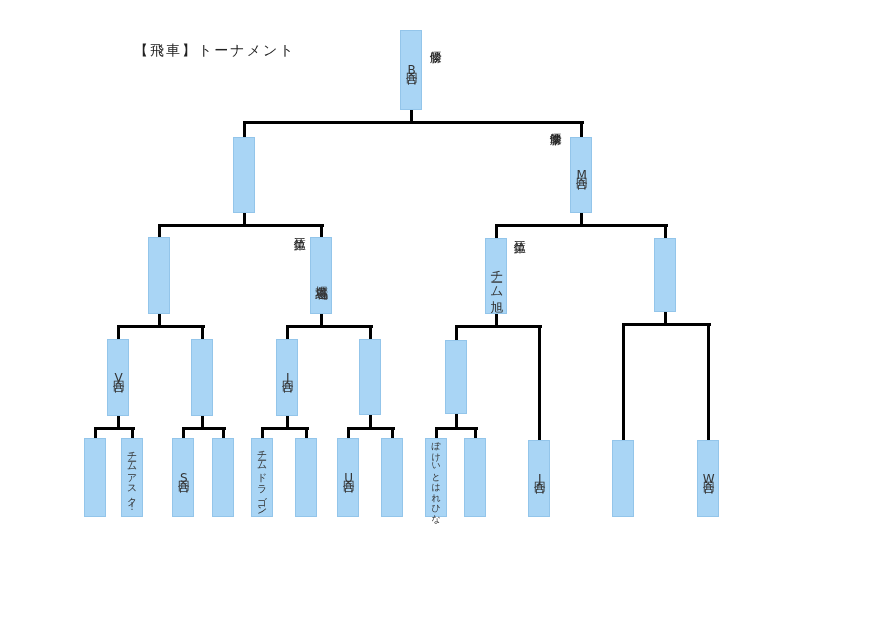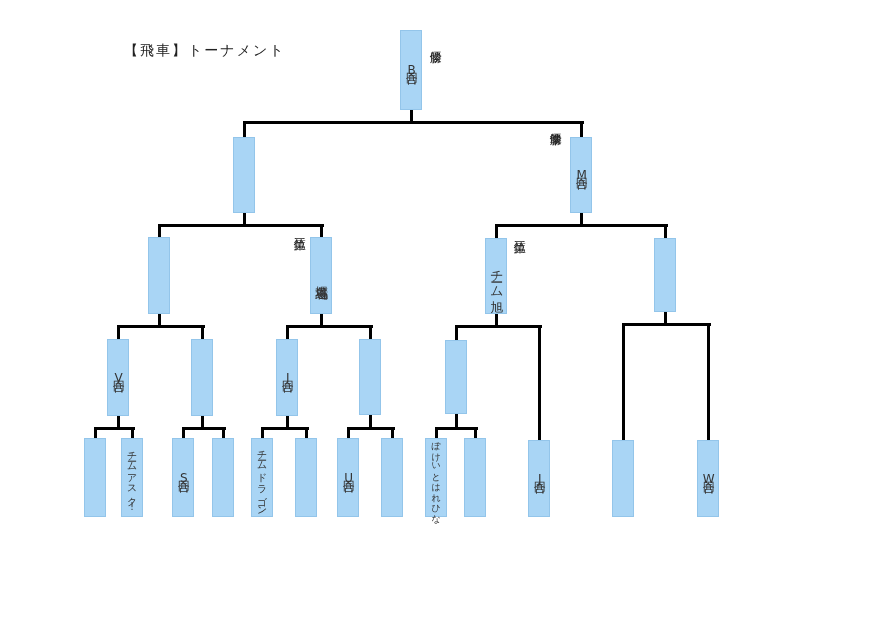--- a/index.html
+++ b/index.html
@@ -1,21 +1,21 @@
 <!DOCTYPE html>
 <html><head>
 <meta charset="utf-8">
 <style>
   html,body { margin:0; padding:0; background:#ffffff; }
   .canvas {
     position:relative; width:880px; height:623px; background:#ffffff;
     font-family:"DejaVu Sans","Liberation Sans",sans-serif; overflow:hidden;
   }
   .title {
-    position:absolute; left:124px; top:42px; font-size:14px; letter-spacing:2px;
+    position:absolute; left:134px; top:42px; font-size:14px; letter-spacing:2px;
     color:#222; white-space:nowrap; z-index:3;
   }
   .box {
     position:absolute; background:#a9d5f5; border:1px solid #93c5ea; box-sizing:border-box;
     display:flex; align-items:center; justify-content:center;
     writing-mode:vertical-rl; text-orientation:upright;
     color:#333; line-height:1.12; z-index:2; white-space:nowrap;
   }
   .vlabel {
     position:absolute; writing-mode:vertical-rl; text-orientation:upright;

